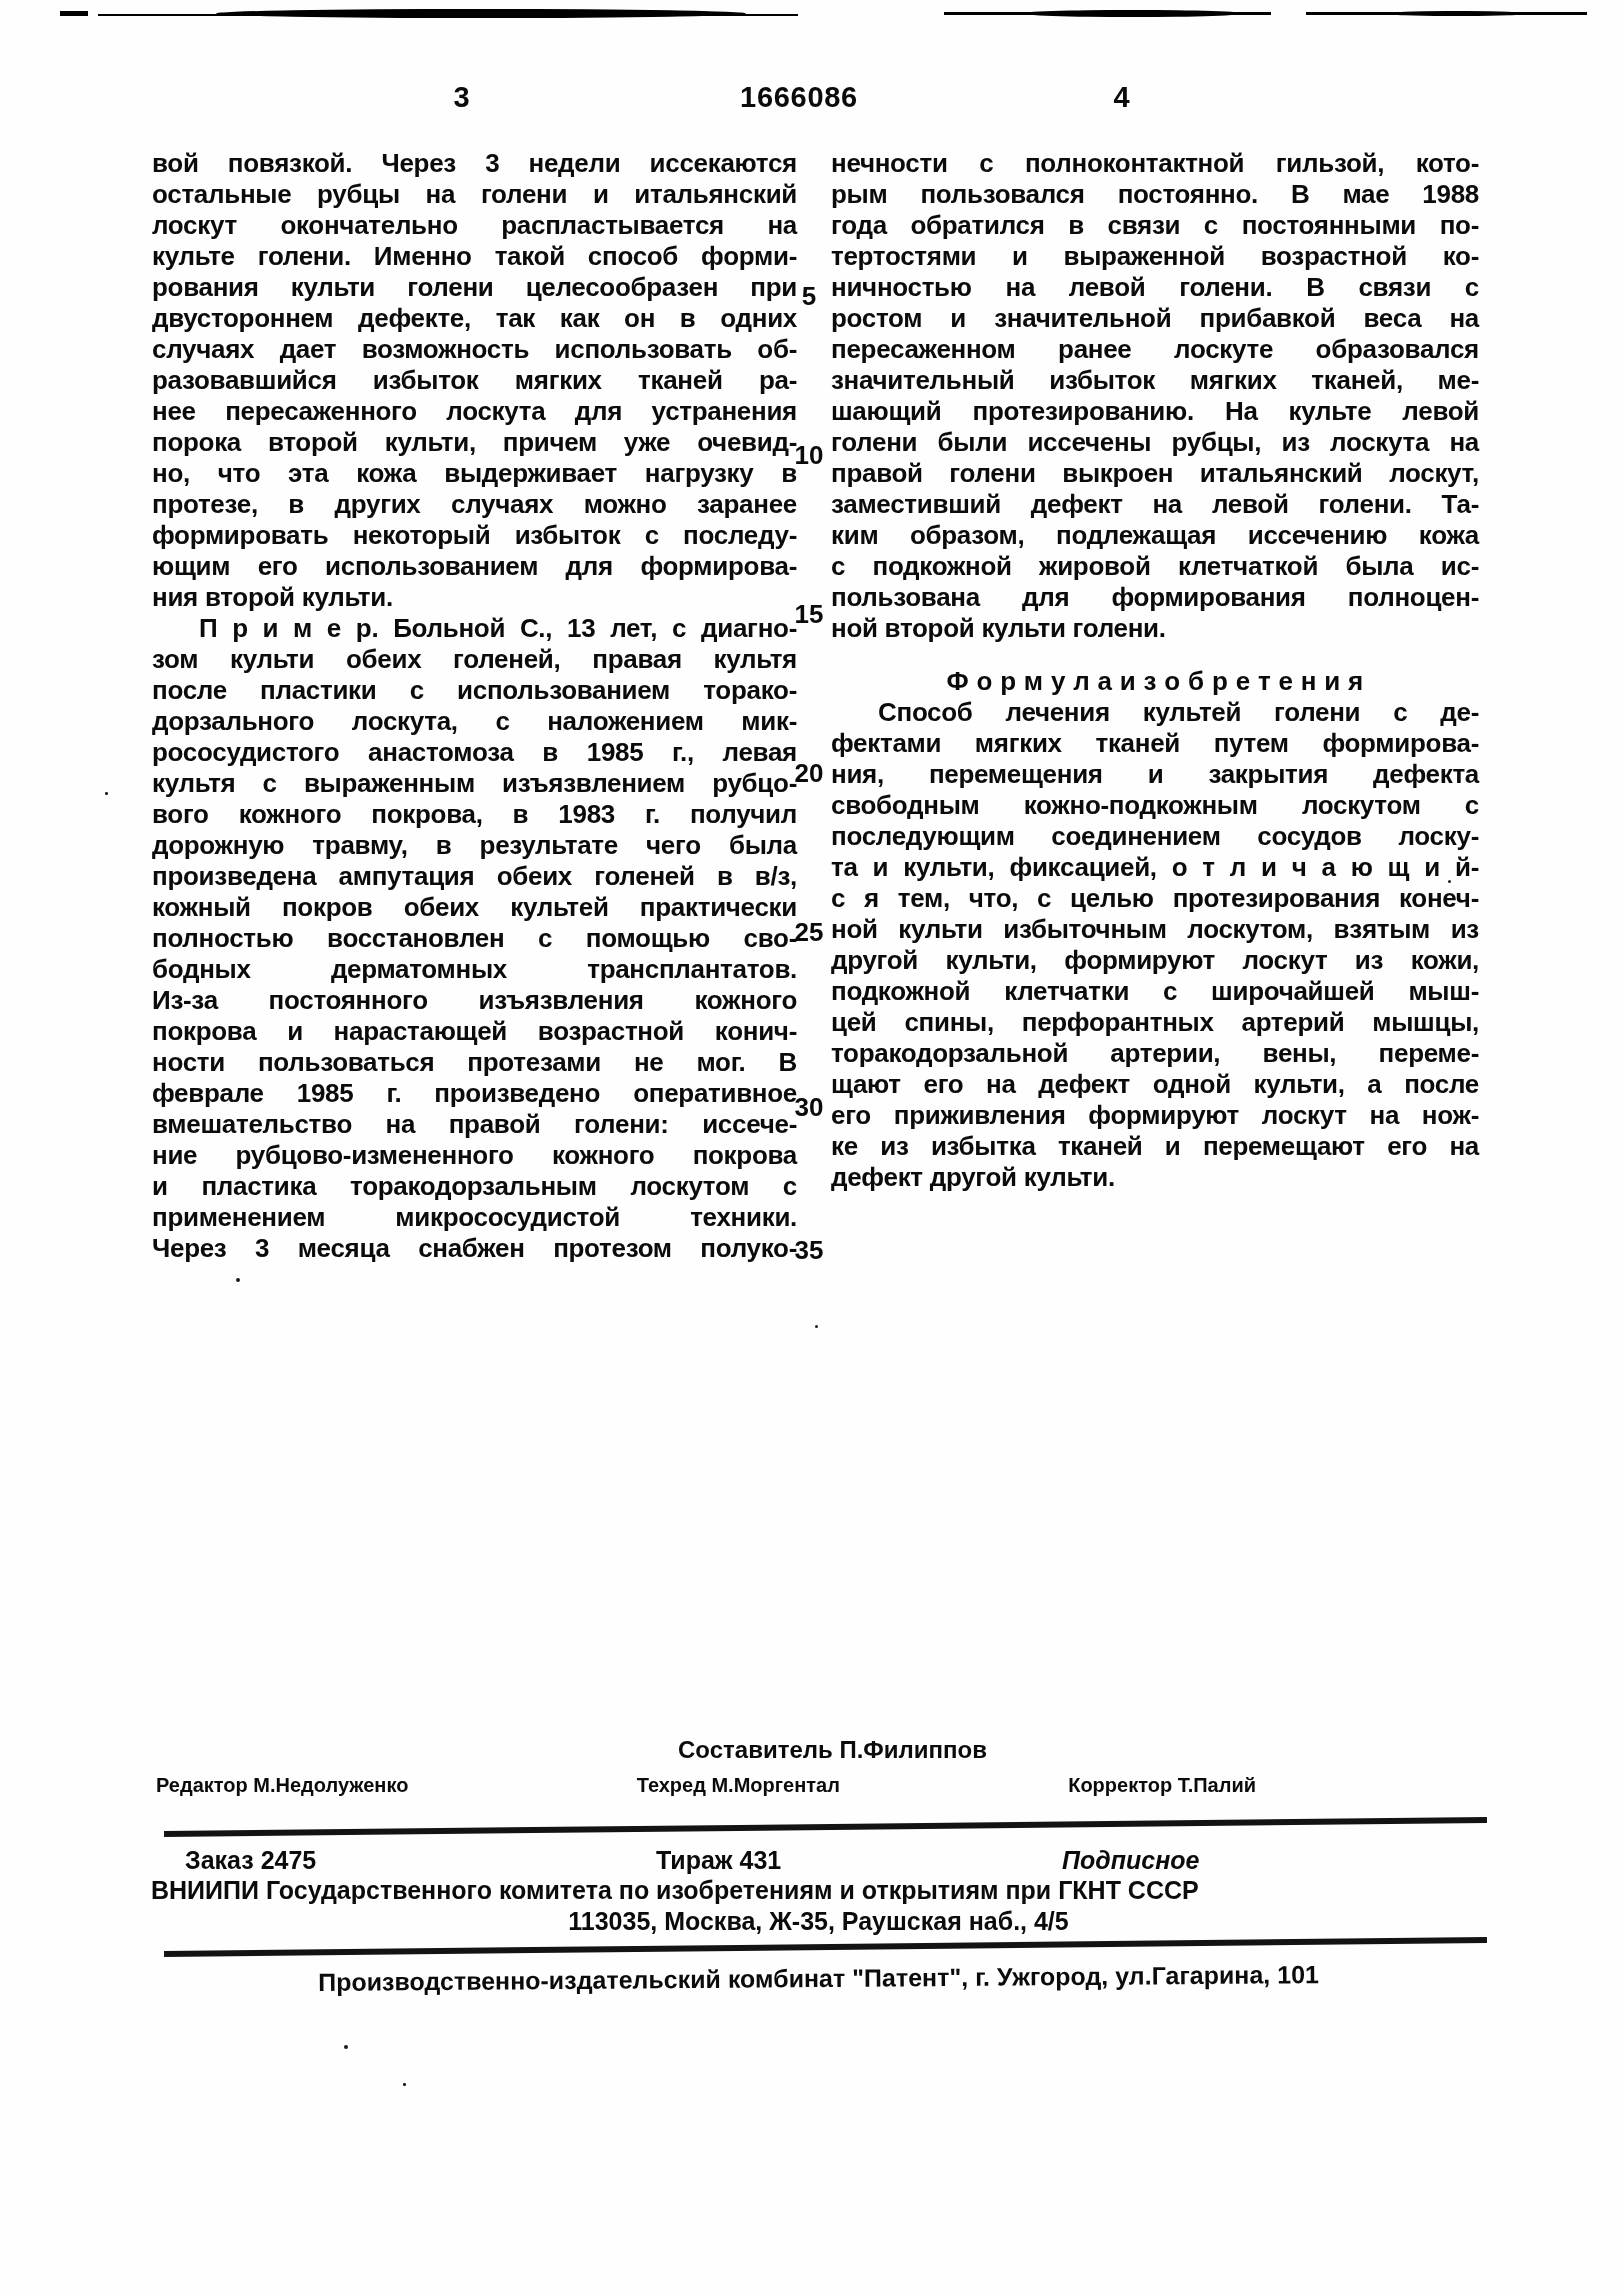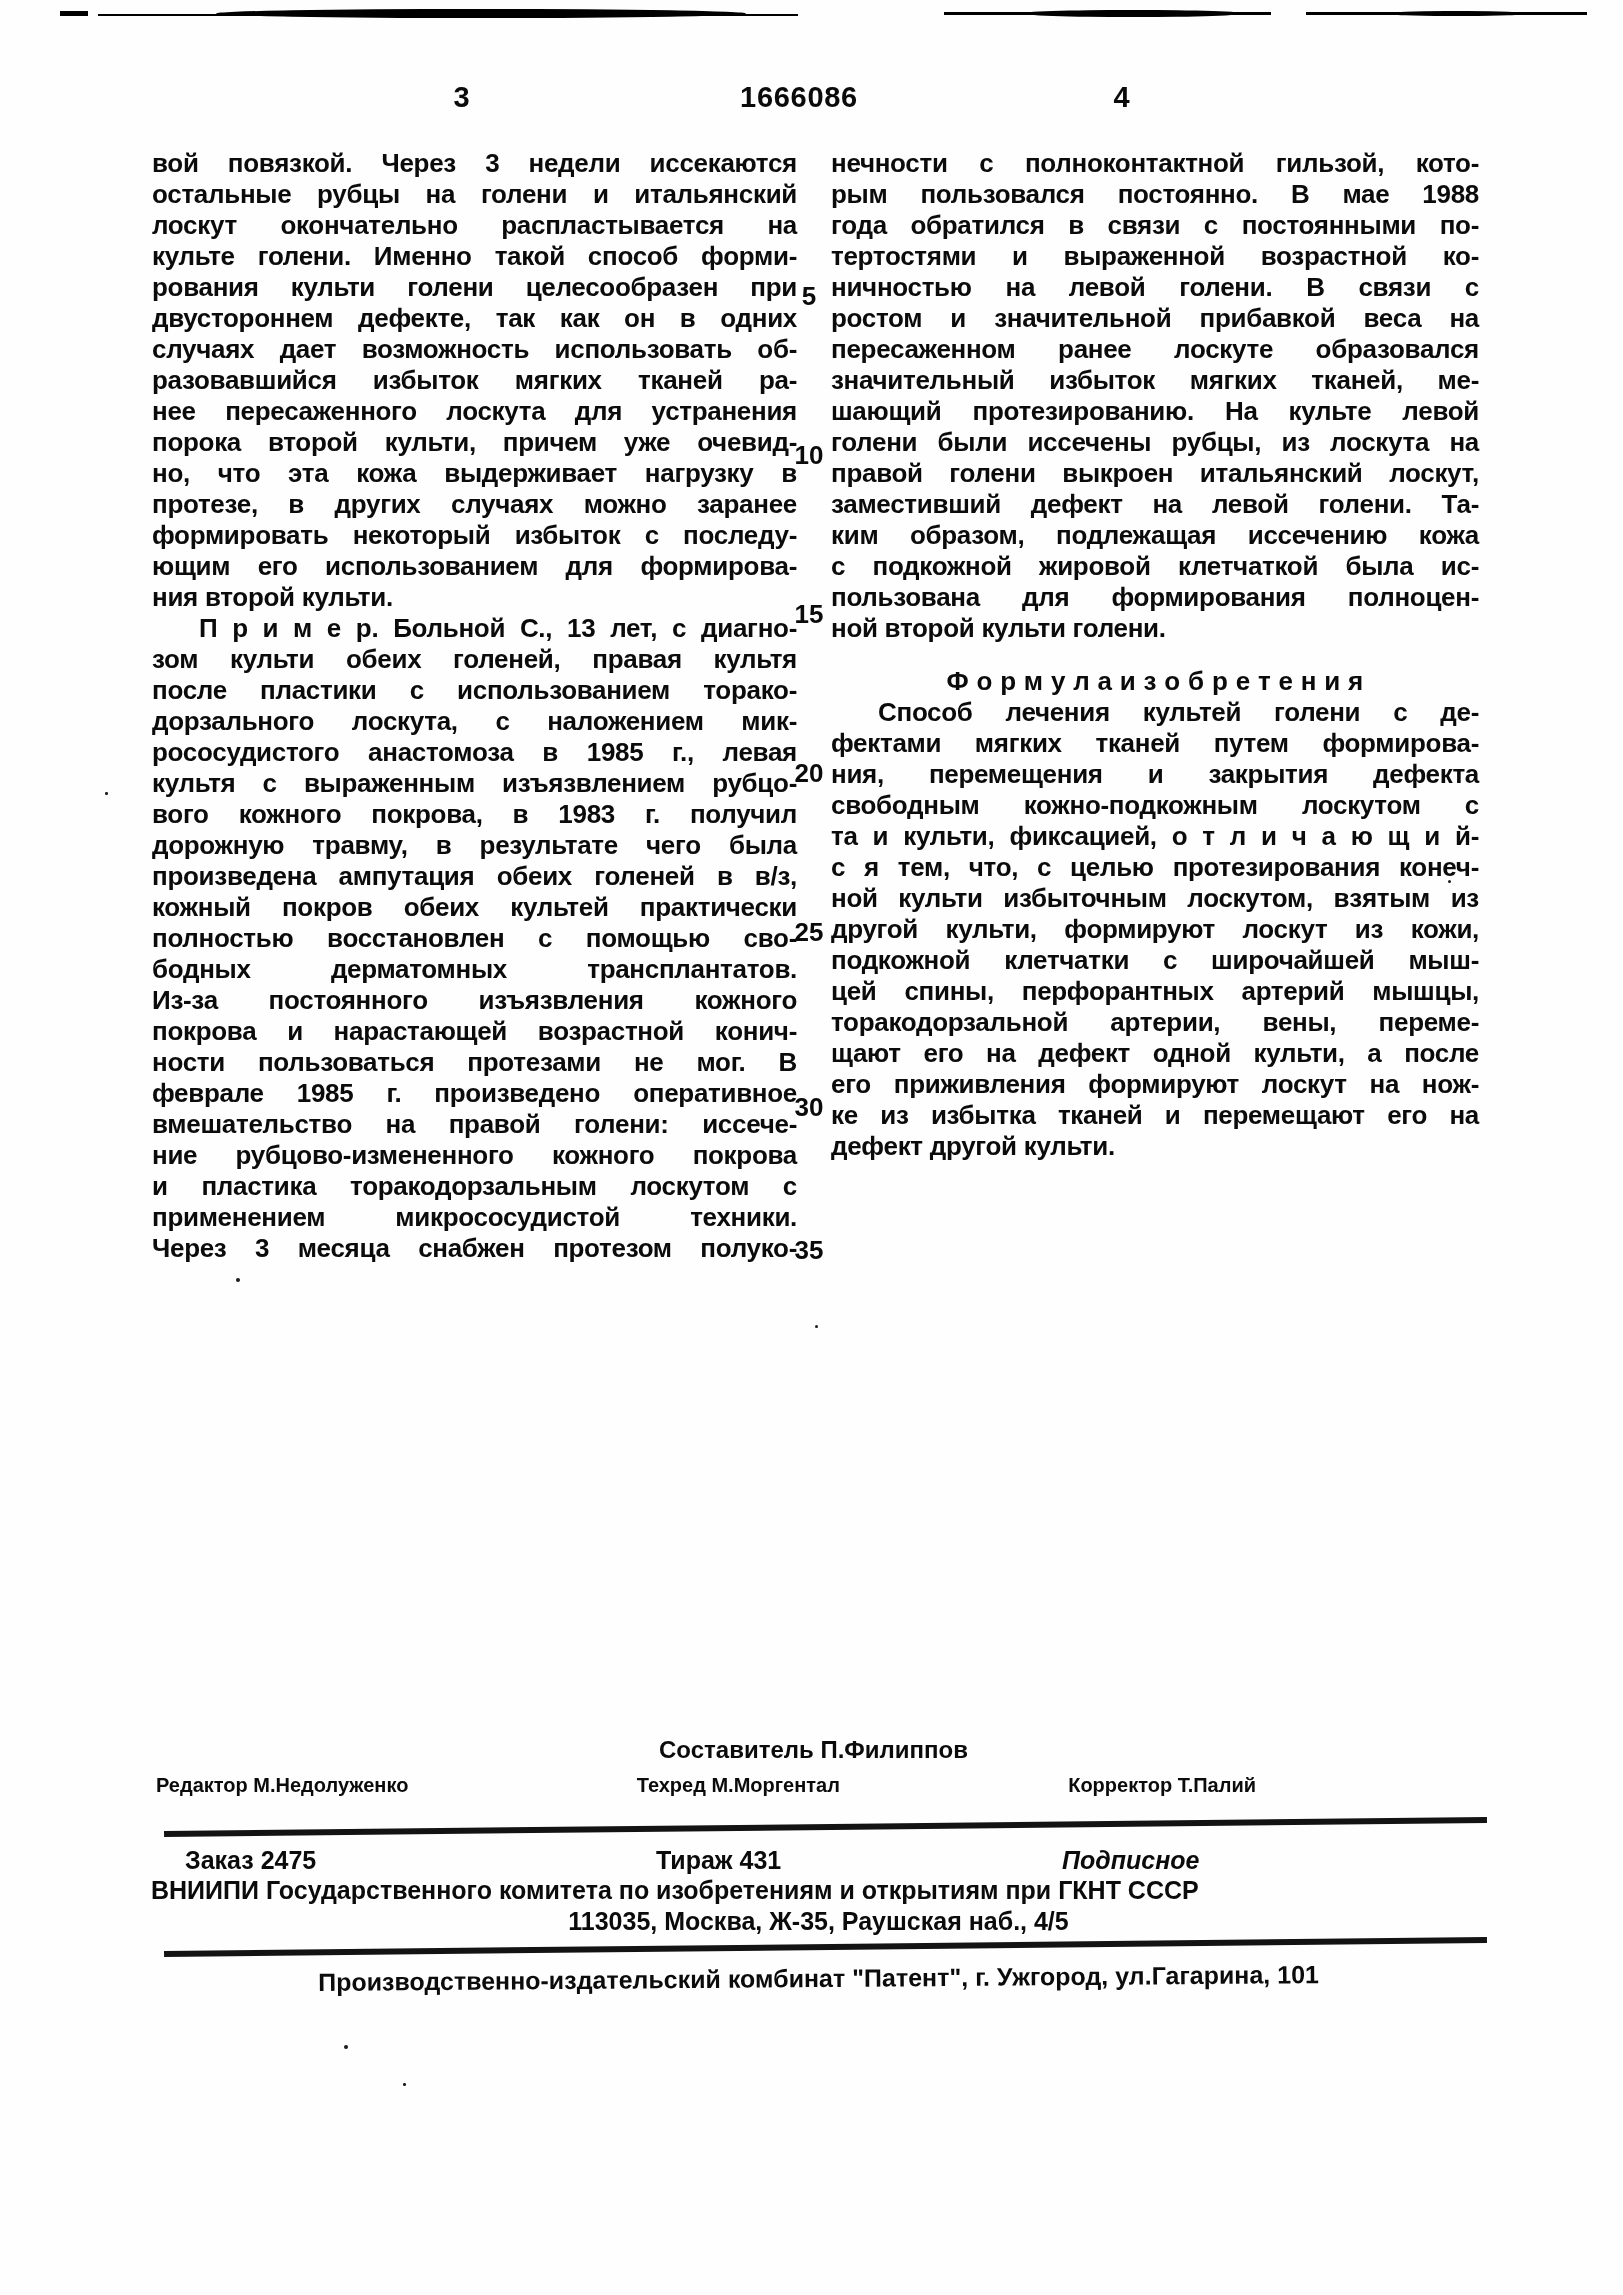--- a/index.html
+++ b/index.html
@@ -20,21 +20,21 @@
   .para{margin:0;}
   .line{height:31px;text-align:justify;text-align-last:justify;white-space:normal;}
   .line.lastline{text-align-last:left;}
   .para.indent .line.firstline{text-indent:47px;}
   .para.center{margin-top:22px;}
   .para.center .line{text-align:center;text-align-last:center;letter-spacing:0.3px;}
   
   .gutter{position:absolute;left:0;top:0;width:1623px;height:2295px;pointer-events:none;}
   .gnum{position:absolute;left:784px;width:50px;text-align:center;font-size:26px;line-height:31px;}
   
-  .f-compiler{position:absolute;left:146px;top:1736px;width:1335px;text-align:center;font-size:24px;}
+  .f-compiler{position:absolute;left:165px;top:1736px;width:1335px;text-align:center;font-size:24px;}
   .f-editors{position:absolute;left:156px;top:1774px;width:1100px;display:flex;justify-content:space-between;font-size:20px;}
   .rule{position:absolute;left:164px;width:1323px;height:5.9px;background:#131313;}
   .rule1{top:1824px;transform:rotate(-0.6deg);}
   .rule2{top:1944px;transform:rotate(-0.6deg);}
   .f-order-item{position:absolute;top:1846px;font-size:25px;}
   .f-order{left:185px;}
   .f-tirazh{left:656px;}
   .f-podpis{left:1062px;font-style:italic;}
   .f-committee{position:absolute;left:151px;top:1876px;width:1335px;font-size:25px;}
   .f-address{position:absolute;left:151px;top:1907px;width:1335px;text-align:center;font-size:25px;}
@@ -126,20 +126,21 @@
         <div class="line lastline">ной второй культи голени.</div>
       </div>
       <div class="para center">
         <div class="line firstline lastline">Ф о р м у л а  и з о б р е т е н и я</div>
       </div>
       <div class="para indent">
         <div class="line firstline">Способ лечения культей голени с де-</div>
         <div class="line">фектами мягких тканей путем формирова-</div>
         <div class="line">ния, перемещения и закрытия дефекта</div>
         <div class="line">свободным кожно-подкожным лоскутом с</div>
+        <div class="line">последующим соединением сосудов лоску-</div>
         <div class="line">та и культи, фиксацией, о т л и ч а ю щ и й-</div>
         <div class="line">с я тем, что, с целью протезирования конеч-</div>
         <div class="line">ной культи избыточным лоскутом, взятым из</div>
         <div class="line">другой культи, формируют лоскут из кожи,</div>
         <div class="line">подкожной клетчатки с широчайшей мыш-</div>
         <div class="line">цей спины, перфорантных артерий мышцы,</div>
         <div class="line">торакодорзальной артерии, вены, переме-</div>
         <div class="line">щают его на дефект одной культи, а после</div>
         <div class="line">его приживления формируют лоскут на нож-</div>
         <div class="line">ке из избытка тканей и перемещают его на</div>

